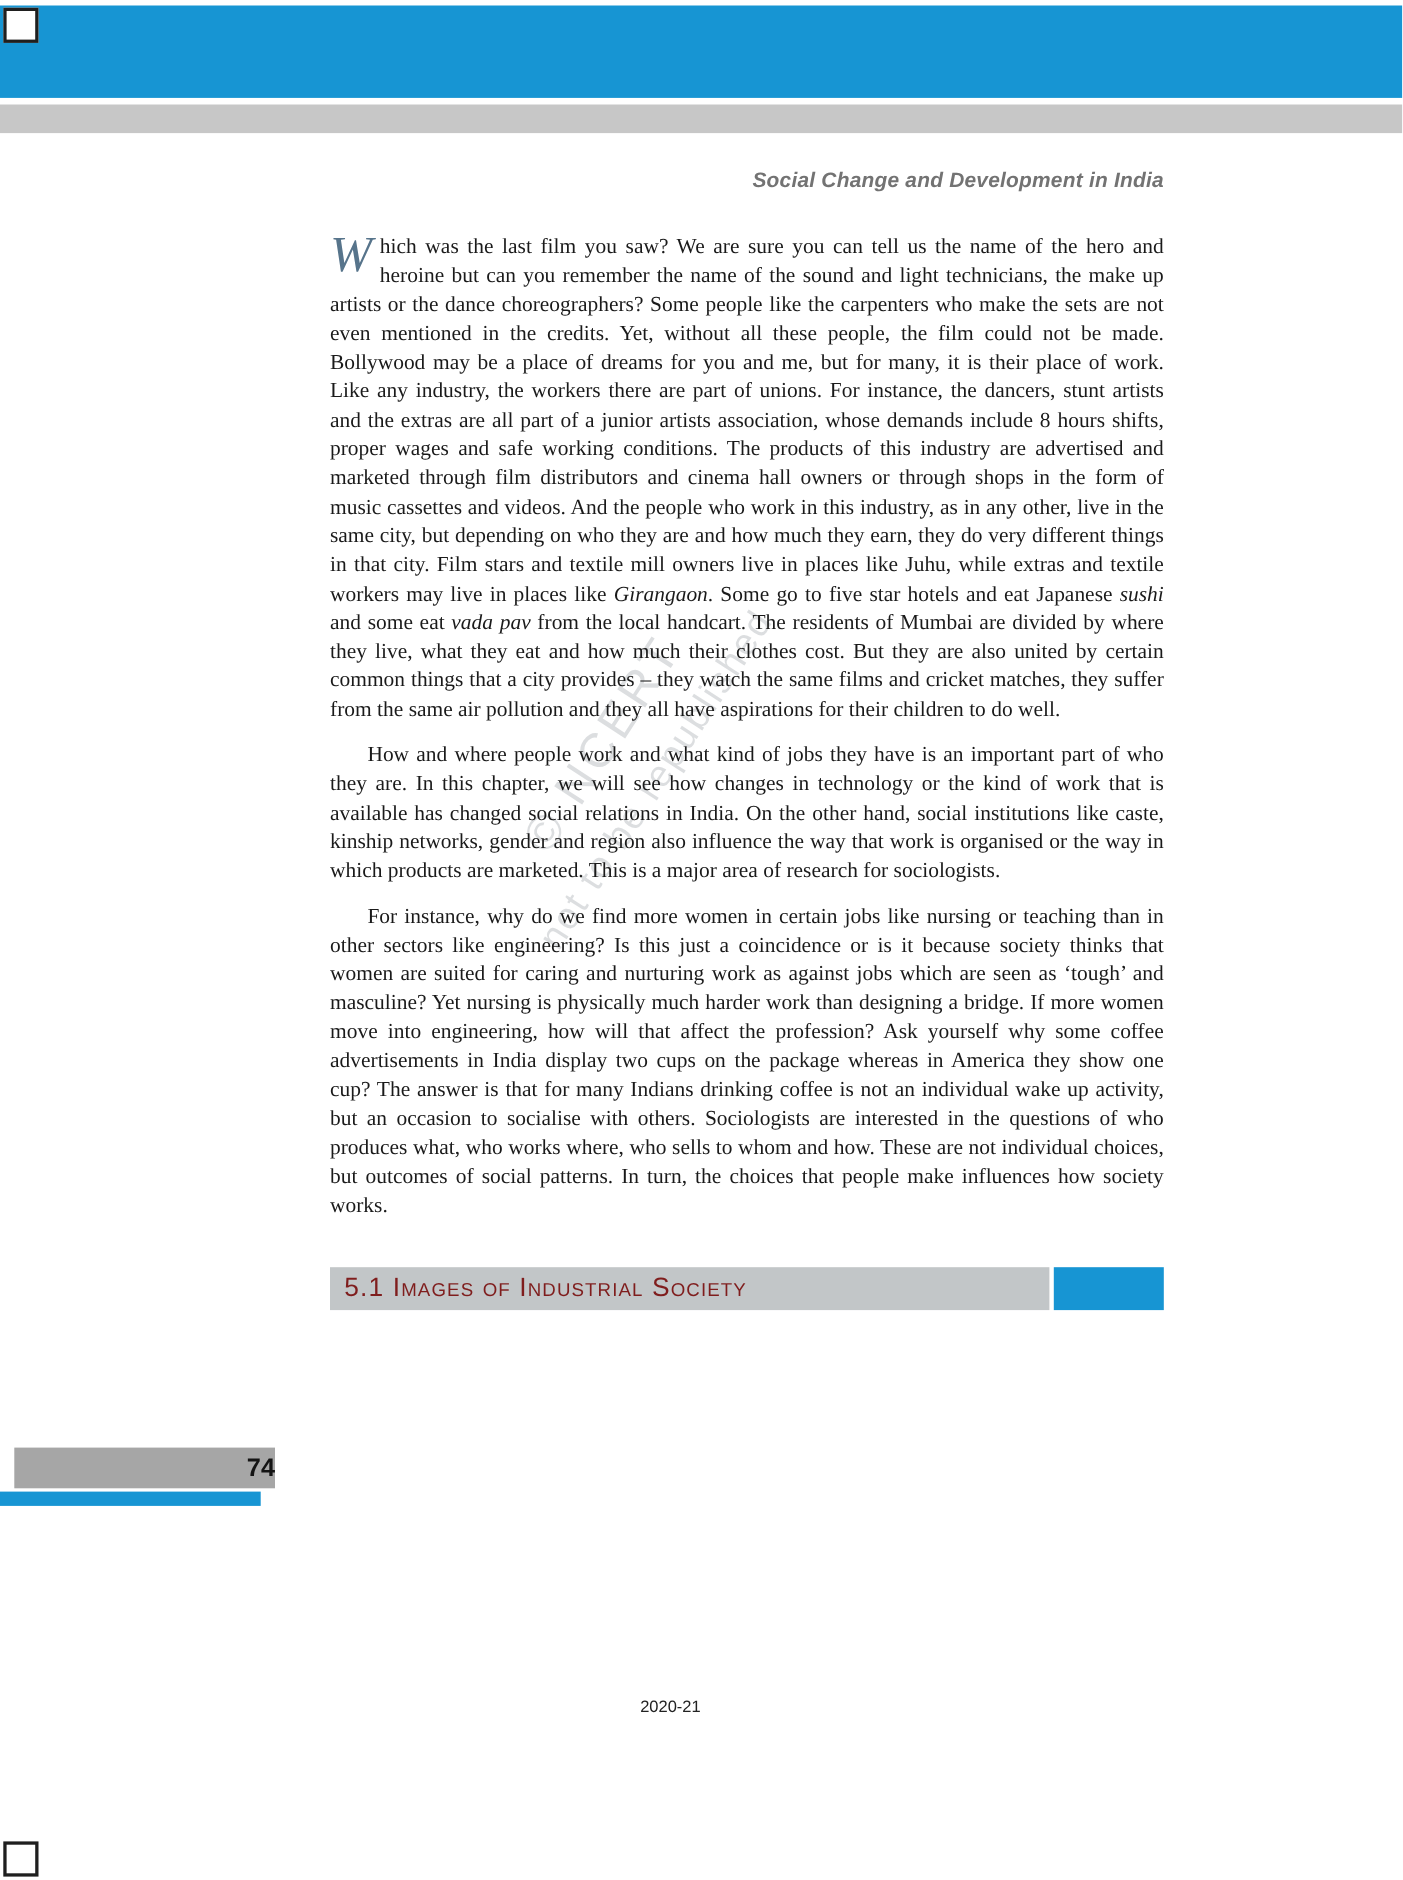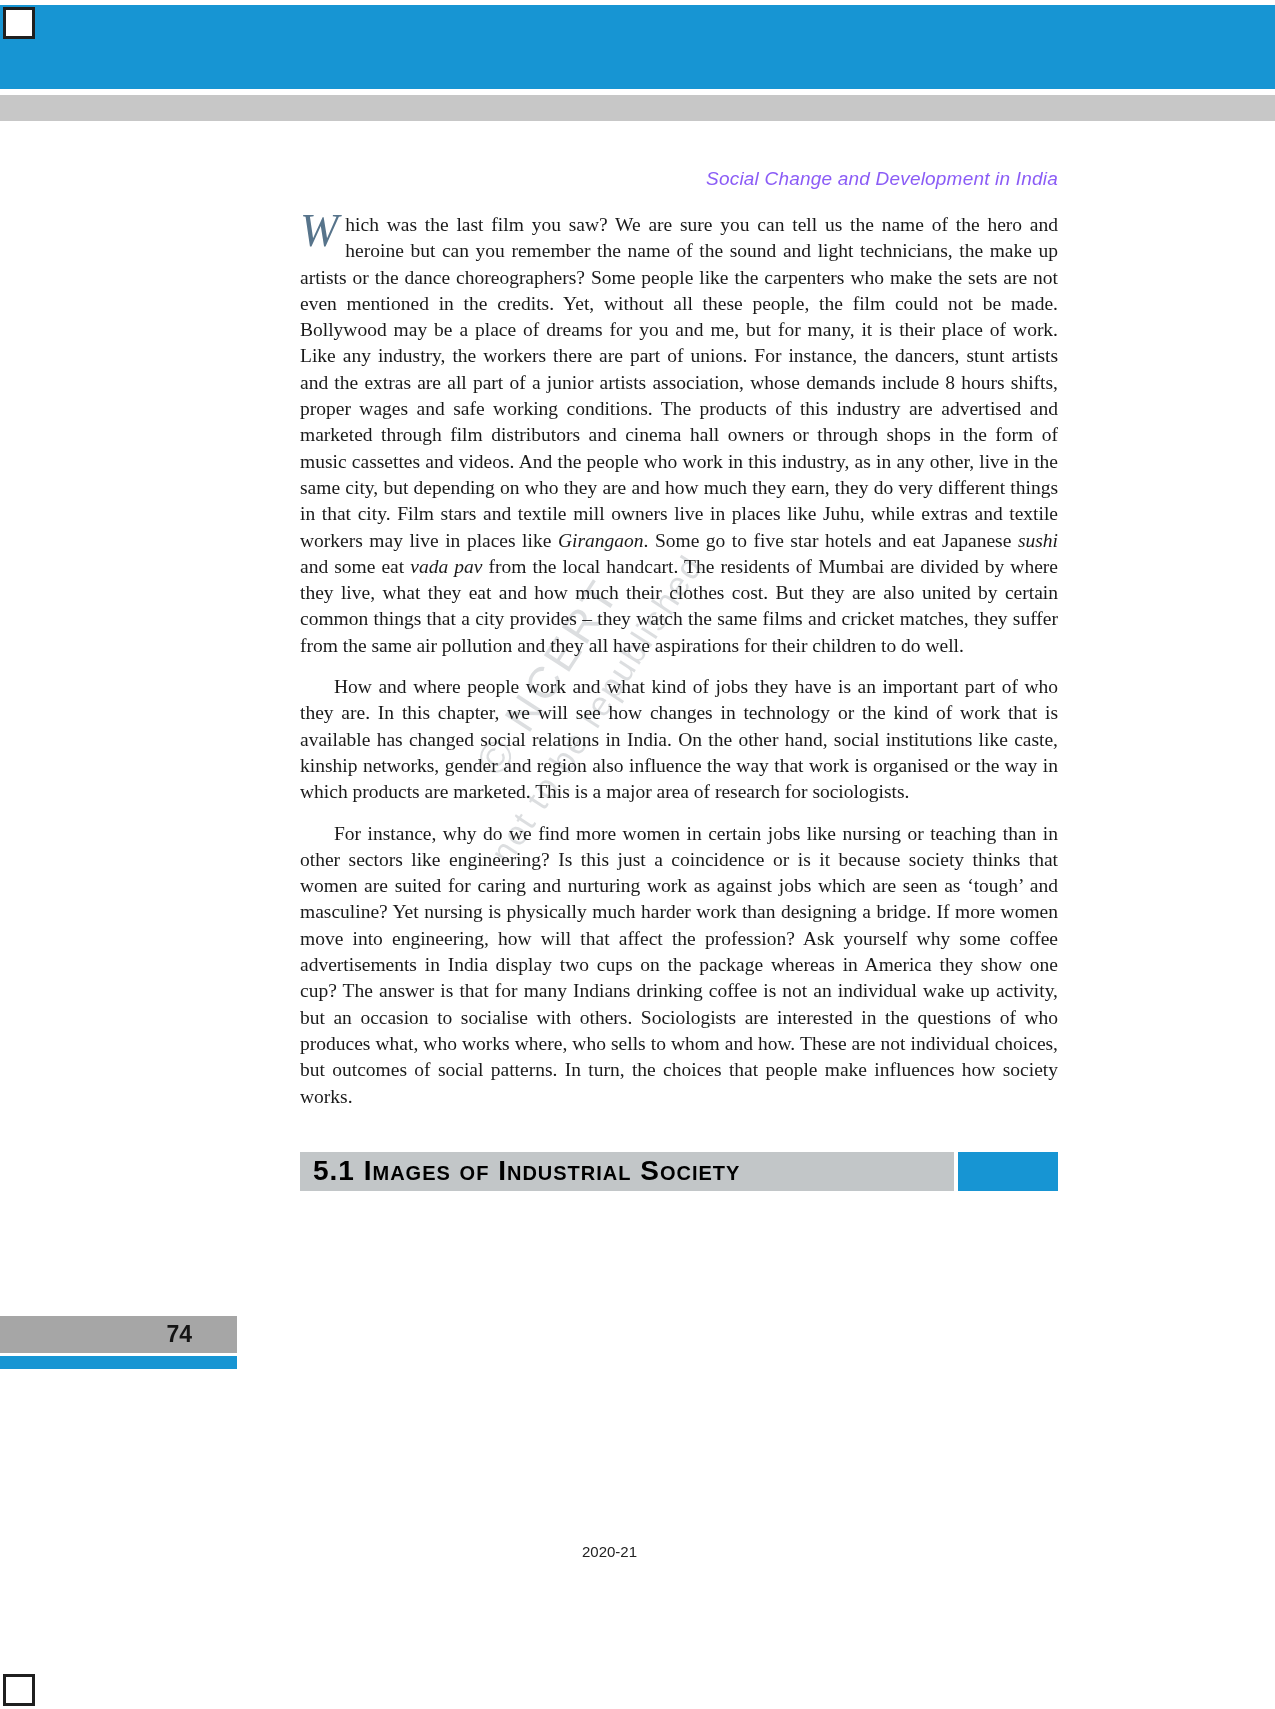--- a/index.html
+++ b/index.html
@@ -32,26 +32,27 @@
     background: #ffffff;
     border: 3px solid #1f1f1f;
     z-index: 5;
   }
   .cropmark.top { left: 3px; top: 7px; }
   .cropmark.bottom { left: 3px; top: 1674px; }
 
   
   .running-title {
     position: absolute;
-    top: 168px; right: 217px;
+    top: 154px; right: 217px;
     font-family: "Liberation Sans", sans-serif;
     font-style: italic;
     font-size: 19px;
-    color: #8b5cf6;
+    color: #737373;
     letter-spacing: 0.2px;
+    font-weight: bold;
   }
 
   
   .watermark {
     position: absolute;
     left: 360px; top: 640px;
     width: 420px;
     transform: rotate(-57deg);
     transform-origin: center;
     text-align: center;
@@ -96,41 +97,40 @@
     margin: 42px 0 25px 0;
   }
   .section-heading {
     flex: 1 1 auto;
     background: var(--heading-gray, #c2c6c8);
     display: flex;
     align-items: center;
     padding-left: 13px;
     font-family: "Liberation Sans", sans-serif;
     font-variant: small-caps;
-    font-size: 28px;
-    font-weight: 700;
+    font-size: 24px;
+    font-weight: 400;
     letter-spacing: 1px;
-    color: #000000;
+    color: #7f1d1d;
   }
   .section-accent {
     flex: 0 0 100px;
     margin-left: 4px;
     background: var(--accent-blue, #1795d3);
   }
 
   
   .pagenum-block {
     position: absolute;
-    left: 0; top: 1316px;
+    left: 13px; top: 1316px;
     width: 237px; height: 37px;
     background: var(--pagenum-gray, #a6a6a6);
     display: flex;
     align-items: center;
     justify-content: flex-end;
-    padding-right: 45px;
     box-sizing: border-box;
     font-family: "Liberation Sans", sans-serif;
     font-weight: bold;
     font-size: 23px;
     color: #141414;
     z-index: 3;
   }
   .pagenum-stripe {
     position: absolute;
     left: 0; top: 1356px;

